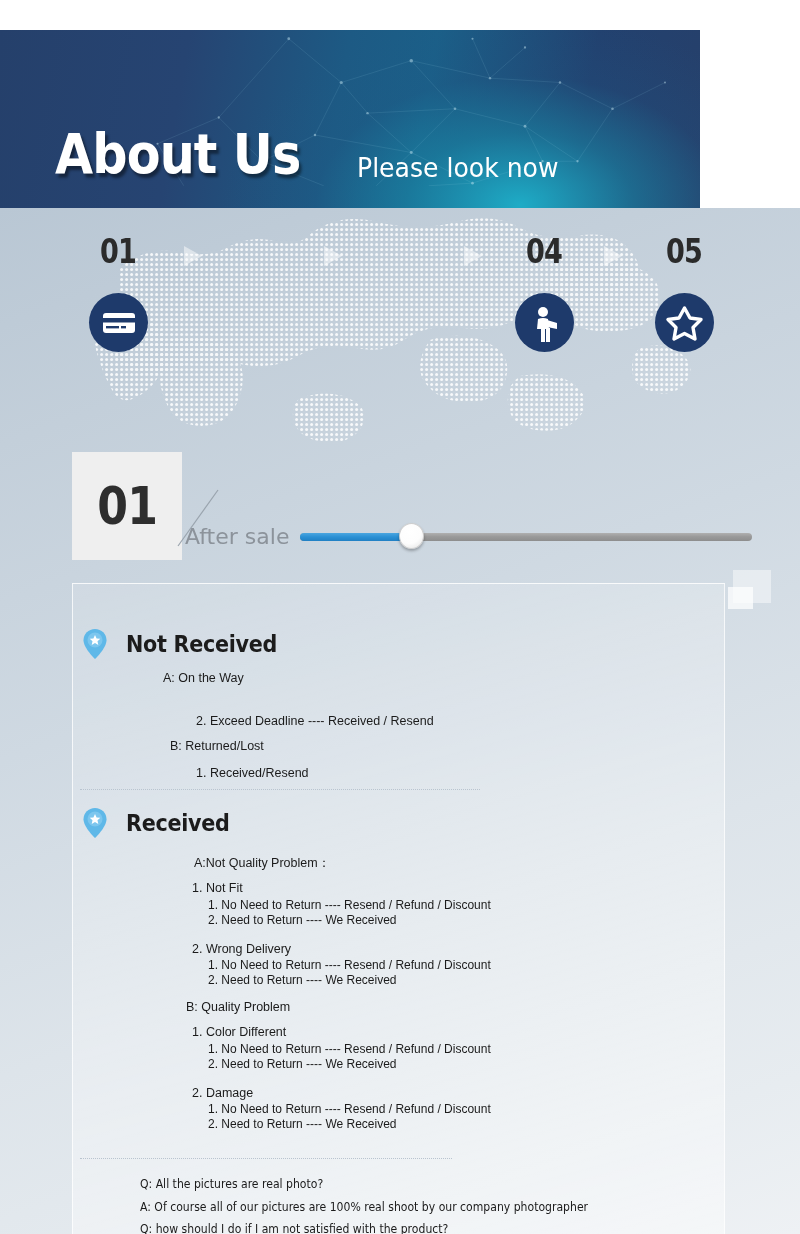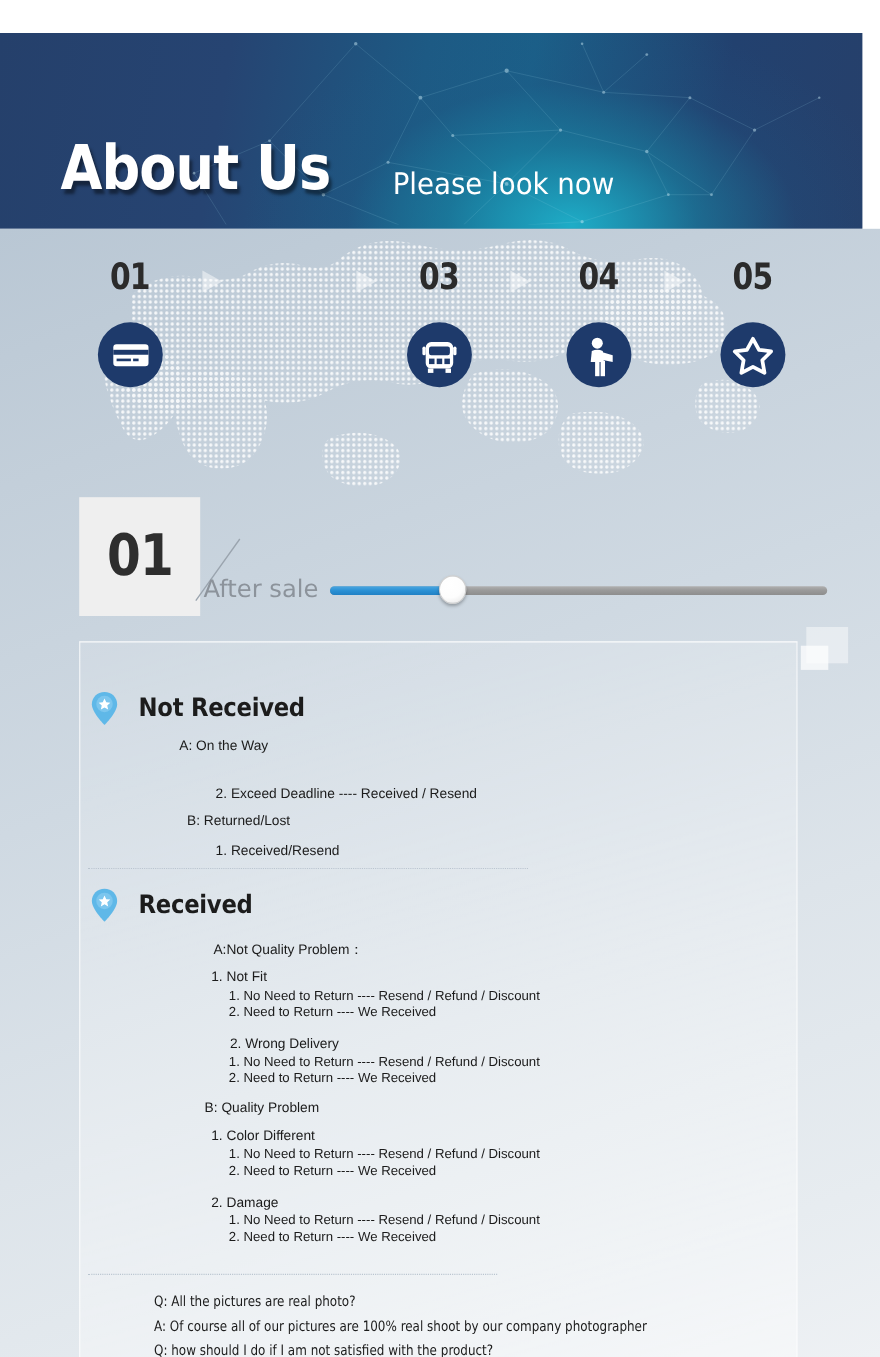--- a/index.html
+++ b/index.html
@@ -21,21 +21,21 @@
     height: 1234px;
     background: #ffffff;
     overflow: hidden;
   }
 
   
   .banner {
     position: absolute;
     left: 0;
     top: 30px;
-    width: 784px;
+    width: 700px;
     height: 178px;
     overflow: hidden;
     background:
       radial-gradient(ellipse 300px 190px at 520px 175px, rgba(30,180,205,0.92) 0%, rgba(25,140,170,0.55) 38%, rgba(30,90,135,0.18) 68%, rgba(38,64,107,0) 100%),
       linear-gradient(100deg, #25406b 0%, #264472 26%, #1d5a84 48%, #1b5f88 60%, #22416f 82%, #26406b 100%);
   }
   .banner-net {
     position: absolute;
     inset: 0;
     opacity: 0.55;
@@ -353,36 +353,20 @@
           <svg width="59" height="59" viewBox="0 0 59 59">
             <rect x="14" y="20" width="32" height="20" rx="3" fill="#ffffff"></rect>
             <rect x="14" y="25" width="32" height="4.5" fill="#1e3a6b"></rect>
             <rect x="17" y="33" width="13" height="2.4" fill="#1e3a6b"></rect>
             <rect x="32" y="33" width="5" height="2.4" fill="#1e3a6b"></rect>
           </svg>
         </div>
       </div>
 
 
-      <div class="step" style="left:359px; top:27px;">
-        <div class="step-num">03</div>
-        <div class="step-circle">
-          <svg width="59" height="59" viewBox="0 0 59 59">
-            <rect x="17" y="18" width="25" height="24" rx="5" fill="#ffffff"></rect>
-            <rect x="20" y="22" width="19" height="8" rx="2" fill="#1e3a6b"></rect>
-            <rect x="20" y="33" width="5" height="5" fill="#1e3a6b"></rect>
-            <rect x="27" y="33" width="5" height="5" fill="#1e3a6b"></rect>
-            <rect x="34" y="33" width="5" height="5" fill="#1e3a6b"></rect>
-            <rect x="19" y="42" width="5" height="4" fill="#ffffff"></rect>
-            <rect x="35" y="42" width="5" height="4" fill="#ffffff"></rect>
-            <rect x="14" y="22" width="3" height="8" rx="1.5" fill="#ffffff"></rect>
-            <rect x="42" y="22" width="3" height="8" rx="1.5" fill="#ffffff"></rect>
-          </svg>
-        </div>
-      </div>
 
       <div class="step" style="left:504px; top:27px;">
         <div class="step-num">04</div>
         <div class="step-circle">
           <svg width="59" height="59" viewBox="0 0 59 59">
             <circle cx="28" cy="19" r="5" fill="#ffffff"></circle>
             <path d="M23 26 q5 -2 10 0 l1 10 l-12 0 Z" fill="#ffffff"></path>
             <rect x="26" y="35" width="4" height="14" fill="#ffffff"></rect>
             <rect x="31" y="35" width="4" height="14" fill="#ffffff"></rect>
             <polygon points="32,27 42,30 42,36 32,34" fill="#ffffff"></polygon>
@@ -444,21 +428,21 @@
     </svg>
     <div class="sec-title">Received</div>
   </div>
 
   <div class="txt" style="left:150px; top:856px;margin-left:44px;">A:Not Quality Problem：</div>
 
   <div class="txt" style="left:192px; top:881px;">1. Not Fit</div>
   <div class="txt sm" style="left:208px; top:898px;">1. No Need to Return ---- Resend / Refund / Discount</div>
   <div class="txt sm" style="left:208px; top:913px;">2. Need to Return ---- We Received</div>
 
-  <div class="txt" style="left:209px; top:942px;text-align:right;">2. Wrong Delivery</div>
+  <div class="txt" style="left:192px; top:942px;text-align:right;">2. Wrong Delivery</div>
   <div class="txt sm" style="left:208px; top:958px;">1. No Need to Return ---- Resend / Refund / Discount</div>
   <div class="txt sm" style="left:208px; top:973px;">2. Need to Return ---- We Received</div>
 
   <div class="txt" style="left:150px; top:1000px;margin-left:36px;">B: Quality Problem</div>
 
   <div class="txt" style="left:192px; top:1025px;">1. Color Different</div>
   <div class="txt sm" style="left:208px; top:1042px;">1. No Need to Return ---- Resend / Refund / Discount</div>
   <div class="txt sm" style="left:208px; top:1057px;">2. Need to Return ---- We Received</div>
 
   <div class="txt" style="left:192px; top:1086px;">2. Damage</div>

